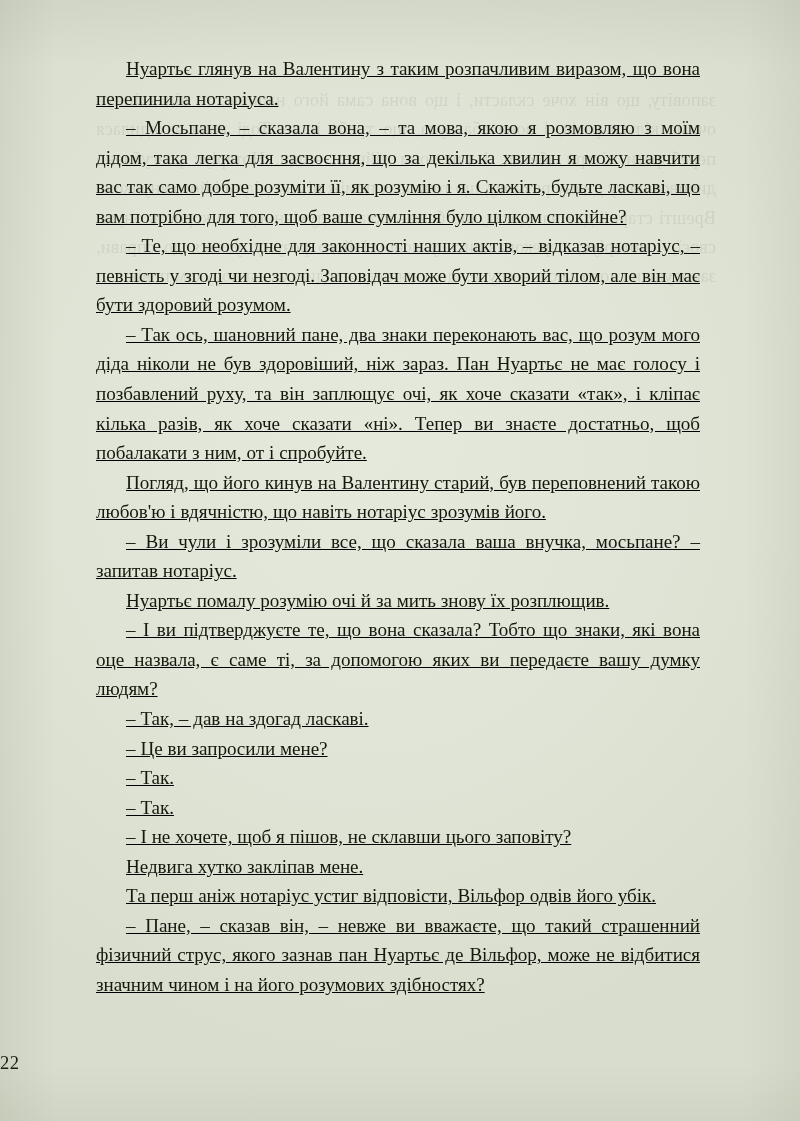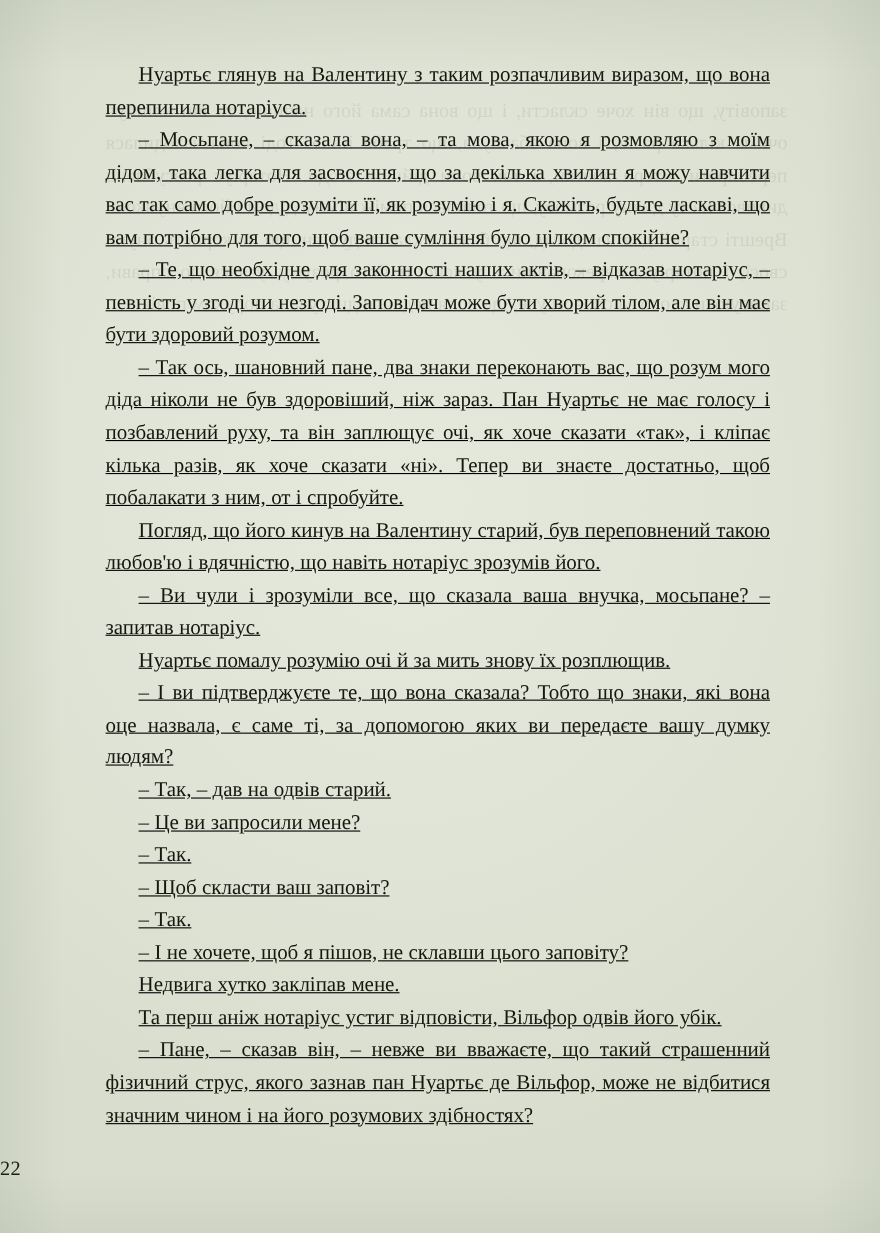--- a/index.html
+++ b/index.html
@@ -101,24 +101,23 @@
 
   <div id="text-column">
     <p class="para">Нуартьє глянув на Валентину з таким розпачливим виразом, що вона перепинила нотаріуса.</p>
     <p class="para">– Мосьпане, – сказала вона, – та мова, якою я розмовляю з моїм дідом, така легка для засвоєння, що за декілька хвилин я можу навчити вас так само добре розуміти її, як розумію і я. Скажіть, будьте ласкаві, що вам потрібно для того, щоб ваше сумління було цілком спокійне?</p>
     <p class="para">– Те, що необхідне для законності наших актів, – відказав нотаріус, – певність у згоді чи незгоді. Заповідач може бути хворий тілом, але він має бути здоровий розумом.</p>
     <p class="para">– Так ось, шановний пане, два знаки переконають вас, що розум мого діда ніколи не був здоровіший, ніж зараз. Пан Нуартьє не має голосу і позбавлений руху, та він заплющує очі, як хоче сказати «так», і кліпає кілька разів, як хоче сказати «ні». Тепер ви знаєте достатньо, щоб побалакати з ним, от і спробуйте.</p>
     <p class="para">Погляд, що його кинув на Валентину старий, був переповнений такою любов'ю і вдячністю, що навіть нотаріус зрозумів його.</p>
     <p class="para">– Ви чули і зрозуміли все, що сказала ваша внучка, мосьпане? – запитав нотаріус.</p>
     <p class="para">Нуартьє помалу розумію очі й за мить знову їх розплющив.</p>
     <p class="para">– І ви підтверджуєте те, що вона сказала? Тобто що знаки, які вона оце назвала, є саме ті, за допомогою яких ви передаєте вашу думку людям?</p>
-    <p class="para short">– Так, – дав на одвів старий.</p>
+    <p class="para short">– Так, – дав на здогад ласкаві.</p>
     <p class="para short">– Це ви запросили мене?</p>
     <p class="para short">– Так.</p>
-    <p class="para short">– Щоб скласти ваш заповіт?</p>
     <p class="para short">– Так.</p>
     <p class="para short">– І не хочете, щоб я пішов, не склавши цього заповіту?</p>
     <p class="para short">Недвига хутко закліпав мене.</p>
     <p class="para">Та перш аніж нотаріус устиг відповісти, Вільфор одвів його убік.</p>
     <p class="para">– Пане, – сказав він, – невже ви вважаєте, що такий страшенний фізичний струс, якого зазнав пан Нуартьє де Вільфор, може не відбитися значним чином і на його розумових здібностях?</p>
   </div>
 
   <div id="page-number">22</div>
 
 </div>

